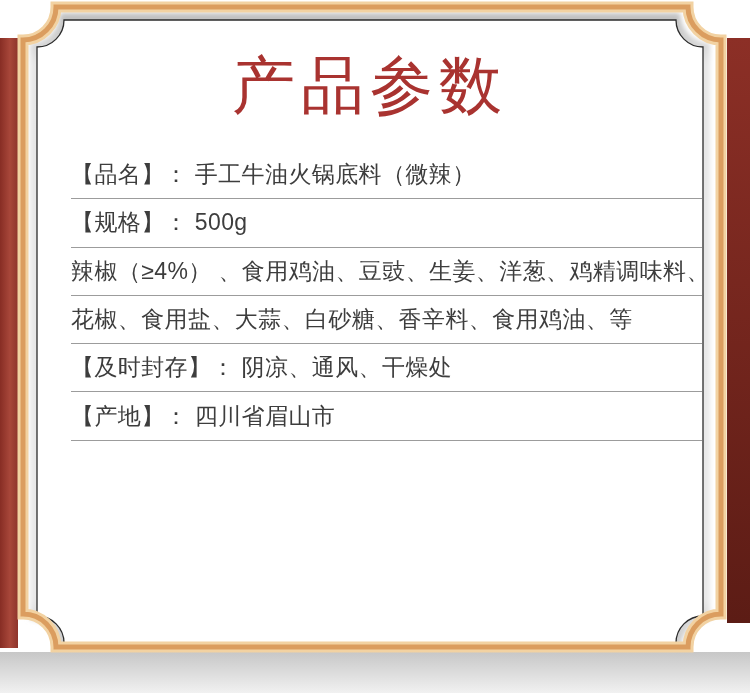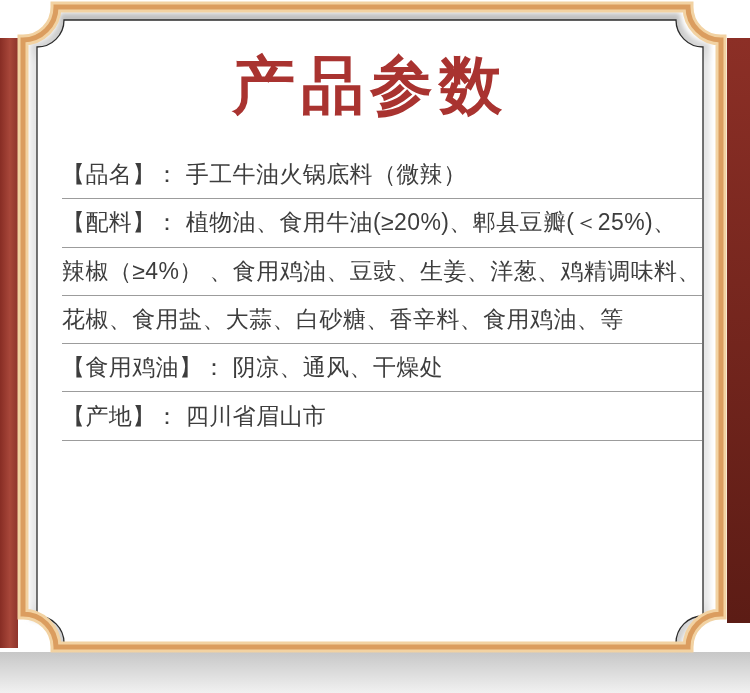--- a/index.html
+++ b/index.html
@@ -19,32 +19,32 @@
   body{
     width:750px;height:693px;position:relative;overflow:hidden;
     background:#fff;
     font-family:"Liberation Sans", sans-serif;
   }
   .frame-svg{position:absolute;left:0;top:0;}
   .page-title{
     position:absolute;left:37px;top:44px;width:666px;height:84px;
     display:flex;align-items:center;justify-content:center;
     font-family:"DejaVu Serif", serif;
-    font-weight:700;font-size:63px;letter-spacing:6px;
+    font-weight:400;font-size:63px;letter-spacing:6px;
     color:var(--title-red);
   }
   .params-table{
     position:absolute;left:62px;top:151px;width:640px;
   }
   .param-line{
     height:47.3px;display:flex;align-items:center;
     font-size:23px;color:var(--text);
     letter-spacing:0.4px;
     border-bottom:1px solid var(--divider);
-    white-space:nowrap;overflow:hidden;
+    white-space:nowrap;overflow:hidden;margin-left:9px;
   }
 </style>
 </head>
 <body>
 
 <svg class="frame-svg" width="750" height="693" viewBox="0 0 750 693" aria-hidden="true">
   <defs>
     <linearGradient id="gLeftRed" x1="0" y1="0" x2="1" y2="0">
       <stop offset="0" style="stop-color:var(--maroon-l1)"></stop>
       <stop offset="0.55" style="stop-color:var(--maroon-l2)"></stop>
@@ -79,18 +79,18 @@
   <path d="M 64 20 H 676 A 27 27 0 0 0 703 47 V 616 A 27 27 0 0 0 676 643 H 64 A 27 27 0 0 0 37 616 V 47 A 27 27 0 0 0 64 20 Z" fill="#ffffff" style="stroke:var(--ink)" stroke-width="1.3"></path>
 
   <path d="M 56 7 H 688 A 33 33 0 0 0 721 40 V 614 A 33 33 0 0 0 688 647 H 56 A 33 33 0 0 0 23 614 V 40 A 33 33 0 0 0 56 7 Z" fill="none" style="stroke:var(--gold-light)" stroke-width="11"></path>
   <path d="M 56 7 H 688 A 33 33 0 0 0 721 40 V 614 A 33 33 0 0 0 688 647 H 56 A 33 33 0 0 0 23 614 V 40 A 33 33 0 0 0 56 7 Z" fill="none" style="stroke:var(--gold-dark)" stroke-width="5"></path>
 </svg>
 
 <div class="page-title">产品参数</div>
 
 <div class="params-table">
     <div class="param-line">【品名】： 手工牛油火锅底料（微辣）</div>
-    <div class="param-line">【配料】： 植物油、食用牛油(≥20%)、郫县豆瓣(＜25%)、</div>
+    <div class="param-line">【规格】： 500g</div>
     <div class="param-line">辣椒（≥4%） 、食用鸡油、豆豉、生姜、洋葱、鸡精调味料、</div>
     <div class="param-line">花椒、食用盐、大蒜、白砂糖、香辛料、食用鸡油、等</div>
-    <div class="param-line">【食用鸡油】： 阴凉、通风、干燥处</div>
+    <div class="param-line">【及时封存】： 阴凉、通风、干燥处</div>
     <div class="param-line">【产地】： 四川省眉山市</div>
   </div>
 
 </body></html>

